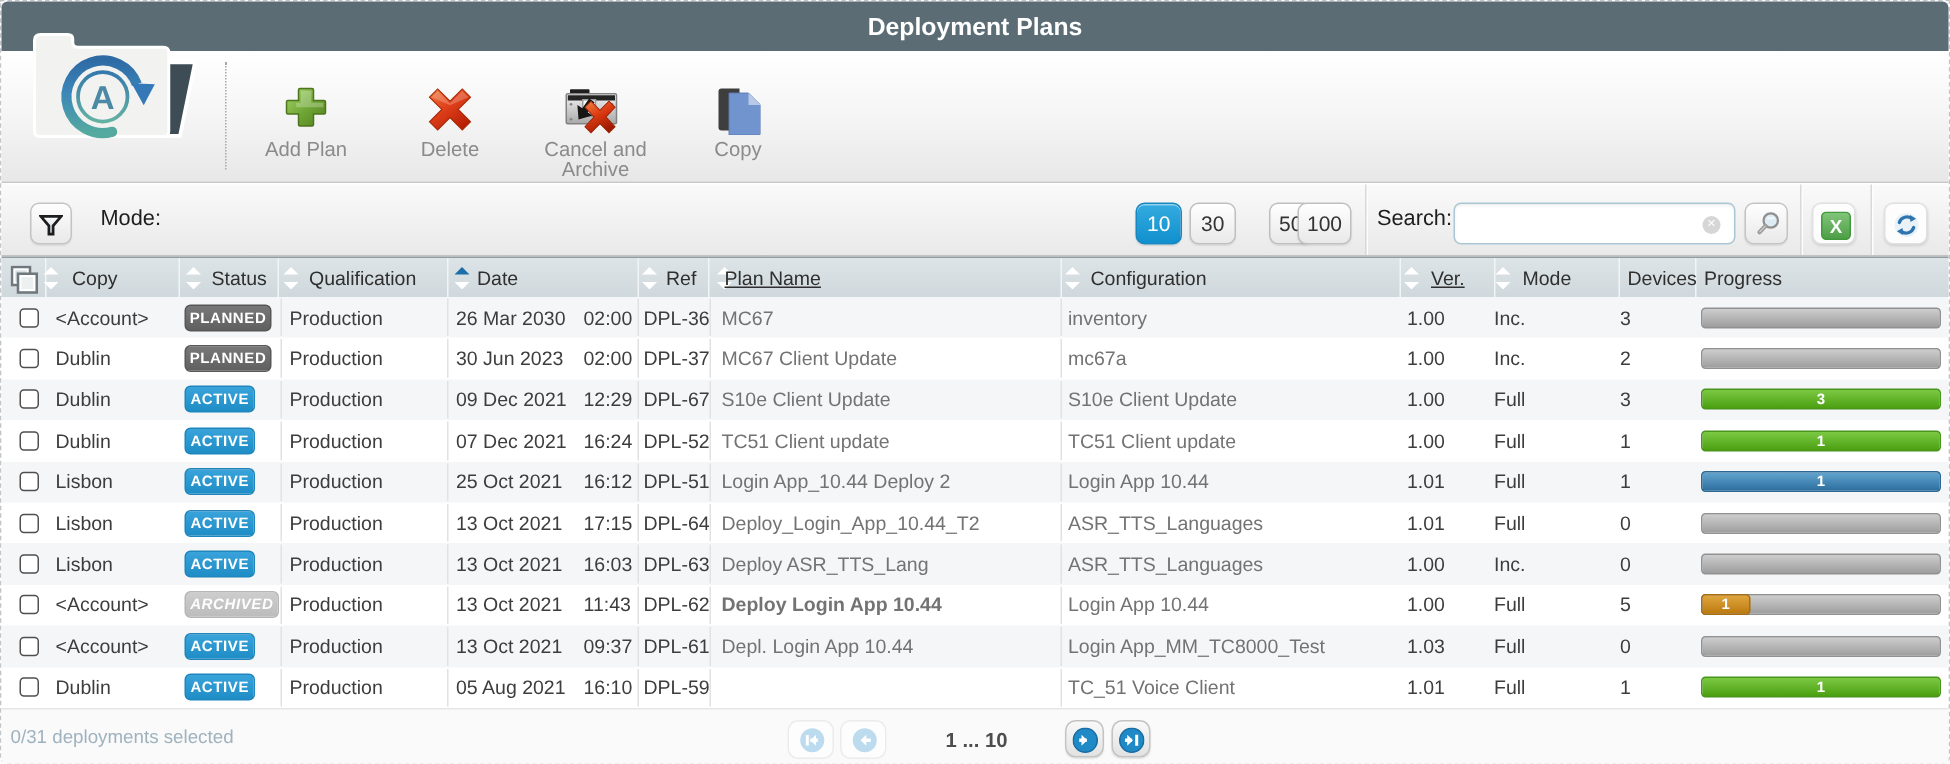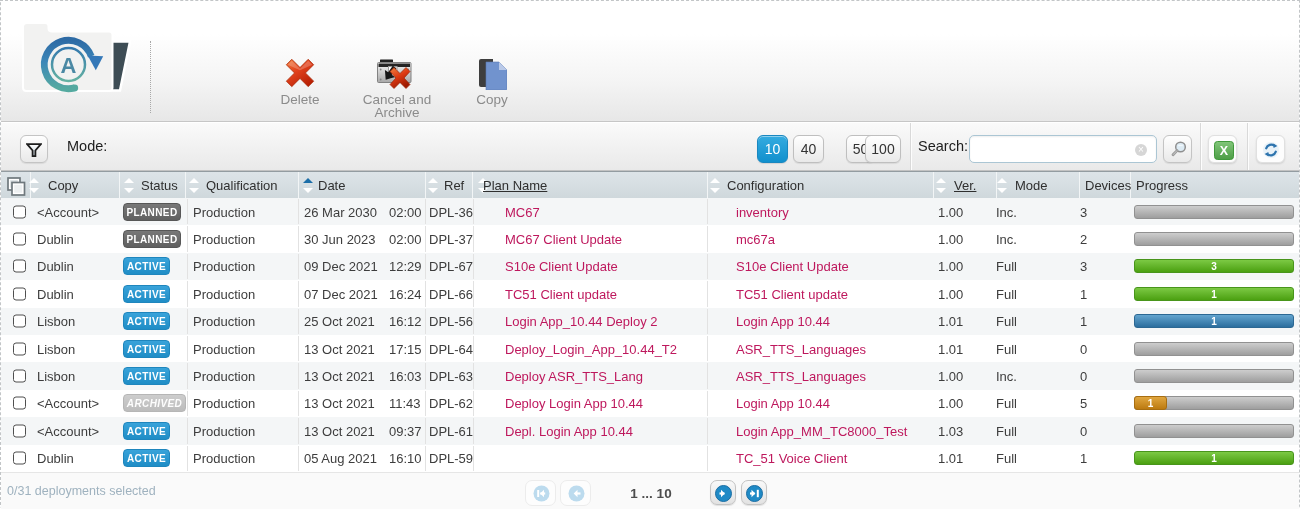--- a/index.html
+++ b/index.html
@@ -22,21 +22,21 @@
 .searchbox { position:absolute; left:968px; top:12px; width:188px; height:28px; border:1px solid #abc6d4; border-radius:5px; background:#fff; box-shadow:inset 0 1px 2px rgba(0,0,0,0.07); }
 .clearx { position:absolute; right:9px; top:8px; width:12px; height:12px; border-radius:50%; background:#d6d6d6; color:#fff; font-size:10px; line-height:12px; text-align:center; }
 .thead { position:absolute; left:0; top:170px; right:0; height:27px; background:linear-gradient(#dde4e8,#cfd8dc); border-top:1px solid #939ca1; font-size:13px; color:#2f2f2f; }
 .th { position:absolute; top:5.5px; white-space:nowrap; }
 .hsep { position:absolute; top:0; bottom:0; width:1px; background:#f2f5f6; }
 .sort { position:absolute; top:6px; width:10px; height:15px; }
 .rows { position:absolute; left:0; top:197px; right:0; }
 .r { position:relative; height:27.4px; font-size:13px; color:#3d3d3d; }
 .r.odd { background:#f4f6f7; }
 .c { position:absolute; top:50%; transform:translateY(-50%); white-space:nowrap; }
-.lnk { color:#be185d;margin-left:24px; }
+.lnk { color:#737373; }
 .cb { position:absolute; left:12px; top:50%; transform:translateY(-50%); width:13px; height:13px; border:1.5px solid #4f4f4f; border-radius:3px; background:#fff; }
 .sep { position:absolute; top:1px; bottom:1px; width:1px; background:#e2e2e2; }
 .badge { position:absolute; left:122px; top:50%; transform:translateY(-50%); height:18px; line-height:18px; border-radius:4px; font-size:10px; font-weight:bold; color:#fff; text-align:center; letter-spacing:0.4px; }
 .planned { width:58px; background:linear-gradient(#787878,#606060); border:1px solid #575757; }
 .active { width:47px; background:linear-gradient(#39a3da,#1f8dc6); border:1px solid #1f86bd; }
 .archived { width:63px; background:linear-gradient(#cdcdcd,#bcbcbc); border:1px solid #b6b6b6; color:#fdfdfd;font-style:italic; }
 .pb { position:absolute; left:1133px; top:50%; transform:translateY(-50%); width:160px; height:14px; border-radius:3px; font-size:10px; font-weight:bold; color:#fff; text-align:center; line-height:13px; }
 .pb.gray { background:linear-gradient(#cdcdcd,#9e9e9e); border:1px solid #919191; }
 .pb.green { background:linear-gradient(#7cc944,#4ba011); border:1px solid #48951b; }
 .pb.blue { background:linear-gradient(#63a4cf,#2c6e9e); border:1px solid #2c6893; }
@@ -45,23 +45,40 @@
 .foot-sel { position:absolute; left:6px; top:11px; font-size:12.5px; color:#9fb2bf; }
 .pagebtn { position:absolute; top:7px; width:31px; height:26px; border-radius:7px; }
 .pagebtn.en { width:26px; height:25px; }
 .pagebtn.dis { background:#fdfdfd; border:1px solid #ececec; }
 .pagebtn.en { background:linear-gradient(#f9f9f9,#e2e2e2); border:1px solid #c3c3c3; box-shadow:0 1px 1px rgba(0,0,0,0.1); }
 .pageinfo { position:absolute; top:13px; left:620px; width:60px; text-align:center; font-size:13.5px; font-weight:bold; color:#4d4d4d; }
 </style>
 </head>
 <body>
 <div class="page">
+  <div class="titlebar">
+      <div class="t">Deployment Plans</div>
+    </div>
 
   <div class="toolbar">
     <div class="tbsep"></div>
+    <div class="tbtn" style="left:160px;width:86px;">
+        <div class="ic"><svg width="32" height="30" viewBox="0 0 32 30">
+      <defs>
+              <linearGradient id="gplus" x1="0" y1="0" x2="1" y2="1">
+                <stop offset="0" stop-color="#a6d468"></stop>
+                <stop offset="0.5" stop-color="#71a837"></stop>
+                <stop offset="1" stop-color="#537f1f"></stop>
+              </linearGradient>
+            </defs>
+      <path d="M12 2 h8 q1 0 1 1 v7 h7 q1 0 1 1 v7 q0 1 -1 1 h-7 v7 q0 1 -1 1 h-8 q-1 0 -1 -1 v-7 h-7 q-1 0 -1 -1 v-7 q0 -1 1 -1 h7 v-7 q0 -1 1 -1 z" fill="url(#gplus)" stroke="#4c751d" stroke-width="1"></path>
+      <path d="M12.5 3.5 h7 v8 h8 v3 h-18 v-3 h3 z" fill="#ffffff" opacity="0.25"></path>
+    </svg></div>
+        <div class="lb">Add Plan</div>
+      </div>
     <div class="tbtn" style="left:256px;width:86px;">
         <div class="ic"><svg width="31" height="31" viewBox="0 0 34 33">
       <defs>
               <linearGradient id="gred" x1="0" y1="0" x2="0.7" y2="1">
                 <stop offset="0" stop-color="#f07b3c"></stop>
                 <stop offset="0.45" stop-color="#e2431d"></stop>
                 <stop offset="1" stop-color="#b81f04"></stop>
               </linearGradient>
             </defs>
       <path d="M2 8 L8 2 L17 11 L26 2 L32 8 L23 17 L32 26 L26 32 L17 23 L8 32 L2 26 L11 17 Z" fill="url(#gred)" stroke="#a72a08" stroke-width="0.8"></path>
@@ -137,21 +154,21 @@
             <linearGradient id="gfun" x1="0" y1="0" x2="0" y2="1">
               <stop offset="0" stop-color="#ffffff"></stop>
               <stop offset="1" stop-color="#c3d0da"></stop>
             </linearGradient>
           </defs>
           <path d="M1.2 1.2 h13.6 l-5.4 6.3 v5.6 l-2.8 0 v-5.6 z" fill="url(#gfun)" stroke="#1d1d1d" stroke-width="1.8" stroke-linejoin="miter"></path>
         </svg>
       </div>
     <div class="lbl" style="left:66px;">Mode:</div>
     <div class="pgbtn on" style="left:756px;width:31px;">10</div>
-    <div class="pgbtn" style="left:792px;width:31px;">40</div>
+    <div class="pgbtn" style="left:792px;width:31px;">30</div>
     <div class="pgbtn" style="left:845px;width:29px;text-align:center;">50</div>
     <div class="pgbtn" style="left:864px;width:36px;">100</div>
     <div class="fsep" style="left:909px;"></div>
     <div class="lbl" style="left:917px;">Search:</div>
     <div class="searchbox">
         <div class="clearx">×</div>
       </div>
     <div class="fbtn" style="left:1162px;width:29px;">
         <svg width="20" height="20" viewBox="0 0 20 20" style="position:absolute;left:4px;top:4px;">
           <circle cx="12.5" cy="7" r="4.8" fill="#ddebf4" stroke="#8f8f8f" stroke-width="1.5"></circle>
@@ -318,41 +335,41 @@
     <div class="r">
       <div class="cb"></div>
       <div class="c" style="left:36px;">Dublin</div>
       <div class="badge active">ACTIVE</div>
       <div class="sep" style="left:186px;"></div>
       <div class="c" style="left:192px;">Production</div>
       <div class="sep" style="left:297px;"></div>
       <div class="c" style="left:303px;">07 Dec 2021</div>
       <div class="c" style="left:388px;">16:24</div>
       <div class="sep" style="left:424px;"></div>
-      <div class="c" style="left:428px;">DPL-66</div>
+      <div class="c" style="left:428px;">DPL-52</div>
       <div class="sep" style="left:472px;"></div>
       <div class="c lnk" style="left:480px;">TC51 Client update</div>
       <div class="sep" style="left:706px;"></div>
       <div class="c lnk" style="left:711px;">TC51 Client update</div>
       <div class="c" style="left:937px;">1.00</div>
       <div class="c" style="left:995px;">Full</div>
       <div class="c" style="left:1079px;">1</div>
       <div class="pb green">1</div>
     </div>
     <div class="r odd">
       <div class="cb"></div>
       <div class="c" style="left:36px;">Lisbon</div>
       <div class="badge active">ACTIVE</div>
       <div class="sep" style="left:186px;"></div>
       <div class="c" style="left:192px;">Production</div>
       <div class="sep" style="left:297px;"></div>
       <div class="c" style="left:303px;">25 Oct 2021</div>
       <div class="c" style="left:388px;">16:12</div>
       <div class="sep" style="left:424px;"></div>
-      <div class="c" style="left:428px;">DPL-56</div>
+      <div class="c" style="left:428px;">DPL-51</div>
       <div class="sep" style="left:472px;"></div>
       <div class="c lnk" style="left:480px;">Login App_10.44 Deploy 2</div>
       <div class="sep" style="left:706px;"></div>
       <div class="c lnk" style="left:711px;">Login App 10.44</div>
       <div class="c" style="left:937px;">1.01</div>
       <div class="c" style="left:995px;">Full</div>
       <div class="c" style="left:1079px;">1</div>
       <div class="pb blue">1</div>
     </div>
     <div class="r">
@@ -400,21 +417,21 @@
       <div class="c" style="left:36px;">&lt;Account&gt;</div>
       <div class="badge archived">ARCHIVED</div>
       <div class="sep" style="left:186px;"></div>
       <div class="c" style="left:192px;">Production</div>
       <div class="sep" style="left:297px;"></div>
       <div class="c" style="left:303px;">13 Oct 2021</div>
       <div class="c" style="left:388px;">11:43</div>
       <div class="sep" style="left:424px;"></div>
       <div class="c" style="left:428px;">DPL-62</div>
       <div class="sep" style="left:472px;"></div>
-      <div class="c lnk" style="left:480px;">Deploy Login App 10.44</div>
+      <div class="c lnk" style="left:480px;font-weight:bold;">Deploy Login App 10.44</div>
       <div class="sep" style="left:706px;"></div>
       <div class="c lnk" style="left:711px;">Login App 10.44</div>
       <div class="c" style="left:937px;">1.00</div>
       <div class="c" style="left:995px;">Full</div>
       <div class="c" style="left:1079px;">5</div>
       <div class="pb gray">
           <div class="seg">1</div>
         </div>
     </div>
     <div class="r odd">

